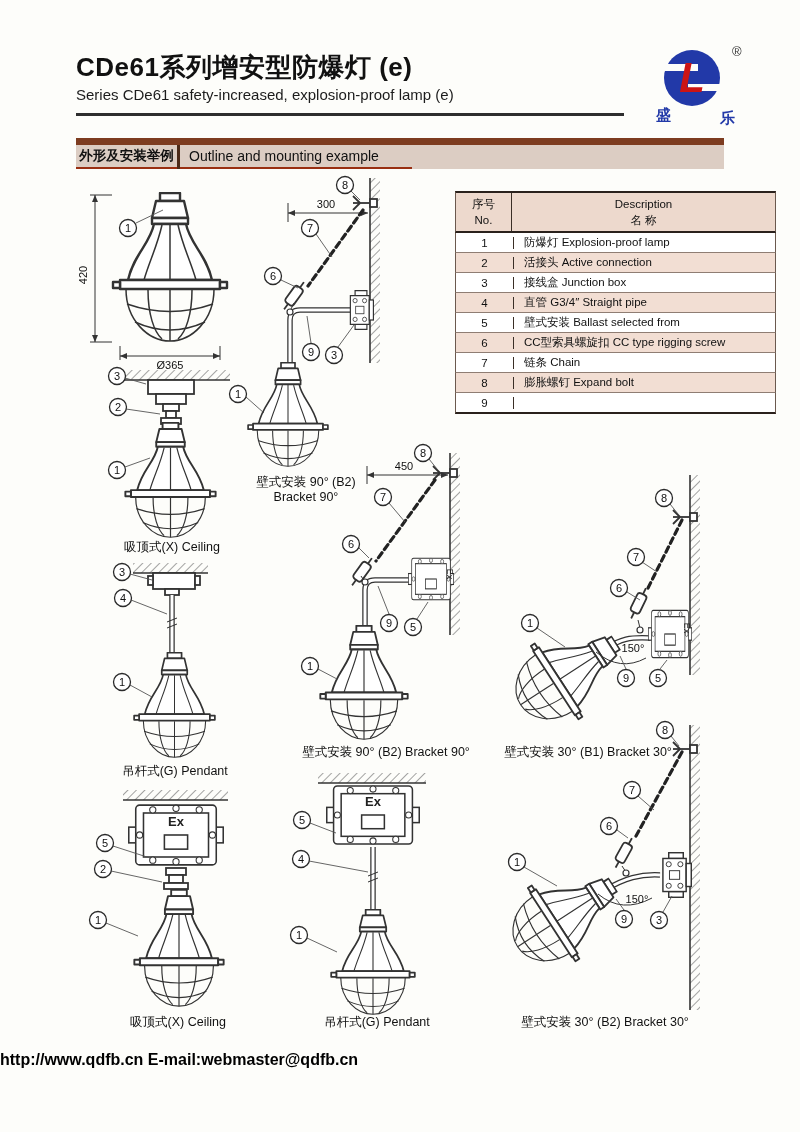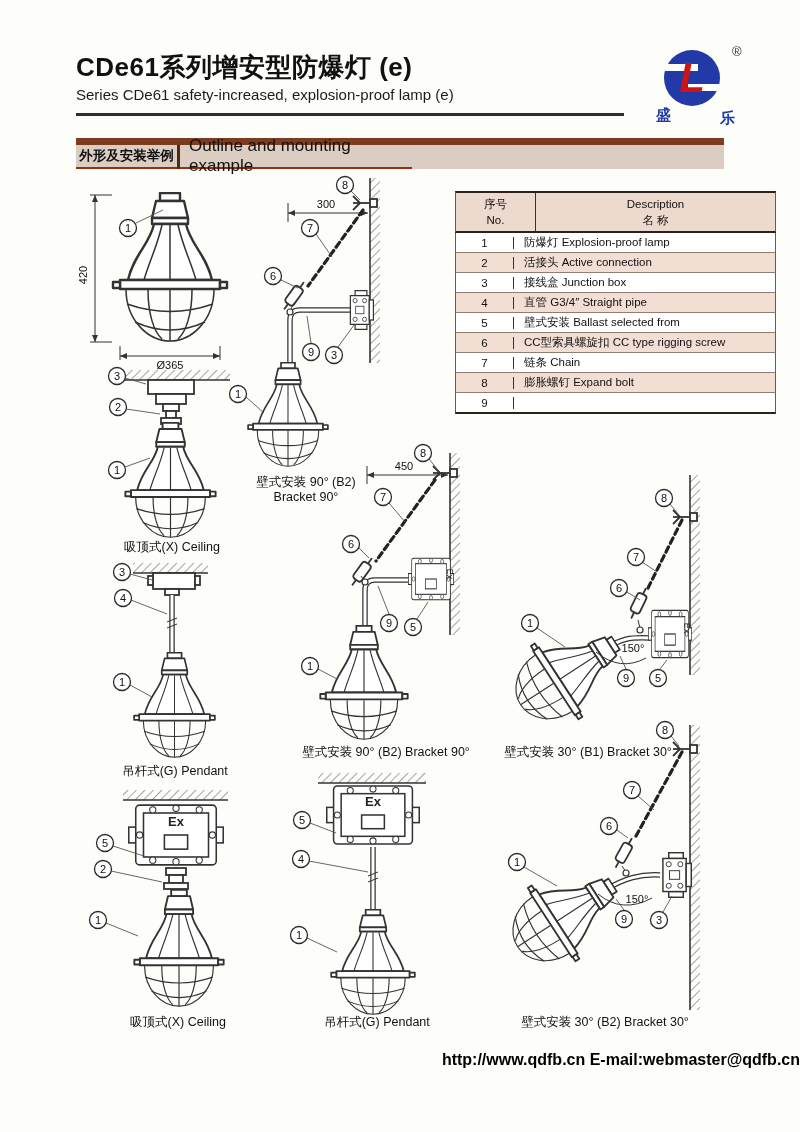--- a/index.html
+++ b/index.html
@@ -10,27 +10,27 @@
   .subtitle{position:absolute;left:76px;top:86px;font-size:15px;color:#1c1c1c;}
   .head-rule{position:absolute;left:76px;top:113px;width:548px;height:2.5px;background:#2e2e2e;}
   .logo{position:absolute;left:646px;top:40px;width:104px;height:88px;}
   
   .section-bar{position:absolute;left:76px;top:138px;width:648px;}
   .bar-top{height:7px;background:#7d3c20;}
   .bar-body{height:24px;background:#dccdc3;display:flex;align-items:stretch;}
   .seg{display:flex;align-items:center;border-bottom:2.5px solid #992f12;box-sizing:border-box;}
   .seg-zh{width:101px;justify-content:center;font-weight:bold;font-size:13.5px;}
   .seg-div{width:3px;background:#4c2a18;}
-  .seg-en{width:232px;padding-left:9px;font-size:17px;}
+  .seg-en{width:232px;padding-left:9px;font-size:14px;}
   
   .parts-table{position:absolute;left:455px;top:191px;width:321px;font-size:11.5px;}
   .t-head{display:flex;background:#edd9cd;border-top:2.5px solid #2a211c;border-bottom:2px solid #2a211c;
           border-left:1px solid #6b594e;border-right:1px solid #6b594e;}
   .t-head .hc{padding:3px 0;text-align:center;line-height:16px;}
-  .hc-no{width:80px;border-right:1.5px solid #3a2e26;box-sizing:border-box;}
+  .hc-no{width:56px;border-right:1.5px solid #3a2e26;box-sizing:border-box;}
   .hc-desc{flex:1;}
   .t-row{display:flex;height:19px;align-items:center;border-bottom:1px solid #8f7d73;
          border-left:1px solid #6b594e;border-right:1px solid #6b594e;background:#fff;}
   .t-row:nth-child(even){background:#f2ded3;}
   .t-row:last-child{border-bottom:2.5px solid #2a211c;}
   .t-row .no{width:58px;text-align:center;border-right:1.5px solid #3a2e26;box-sizing:border-box;}
   .t-row .desc{flex:1;padding-left:10px;white-space:nowrap;overflow:hidden;}
   
   .drawings{position:absolute;left:60px;top:170px;}
   .tube-o{fill:none;stroke:#333;stroke-width:5.5;}
@@ -41,21 +41,21 @@
   .eye{fill:#fff;stroke:#333;stroke-width:1.2;}
   .dim{stroke:#333;stroke-width:1;fill:none;}
   .dimtxt{font-size:11px;text-anchor:middle;fill:#111;}
   .cap{font-size:12.5px;text-anchor:middle;fill:#111;}
   .co circle{fill:#fff;stroke:#2a2a2a;stroke-width:1.3;}
   .co line{stroke:#555;stroke-width:.9;}
   .co text{font-size:11px;text-anchor:middle;fill:#111;}
   .exl{font-size:13px;font-weight:bold;text-anchor:middle;fill:#222;}
   .exs{font-size:9px;text-anchor:middle;fill:#222;}
   
-  .footer{position:absolute;left:0;width:800px;top:1051px;text-align:right;
+  .footer{position:absolute;left:0;width:800px;top:1051px;text-align:left;
           font-weight:bold;font-size:16px;color:#000;}
   
   .logo text{font-family:"Liberation Sans",sans-serif;}
 </style>
 </head>
 <body>
 
 <div class="page">
 
   <div class="title">CDe61系列增安型防爆灯 (e)</div>

